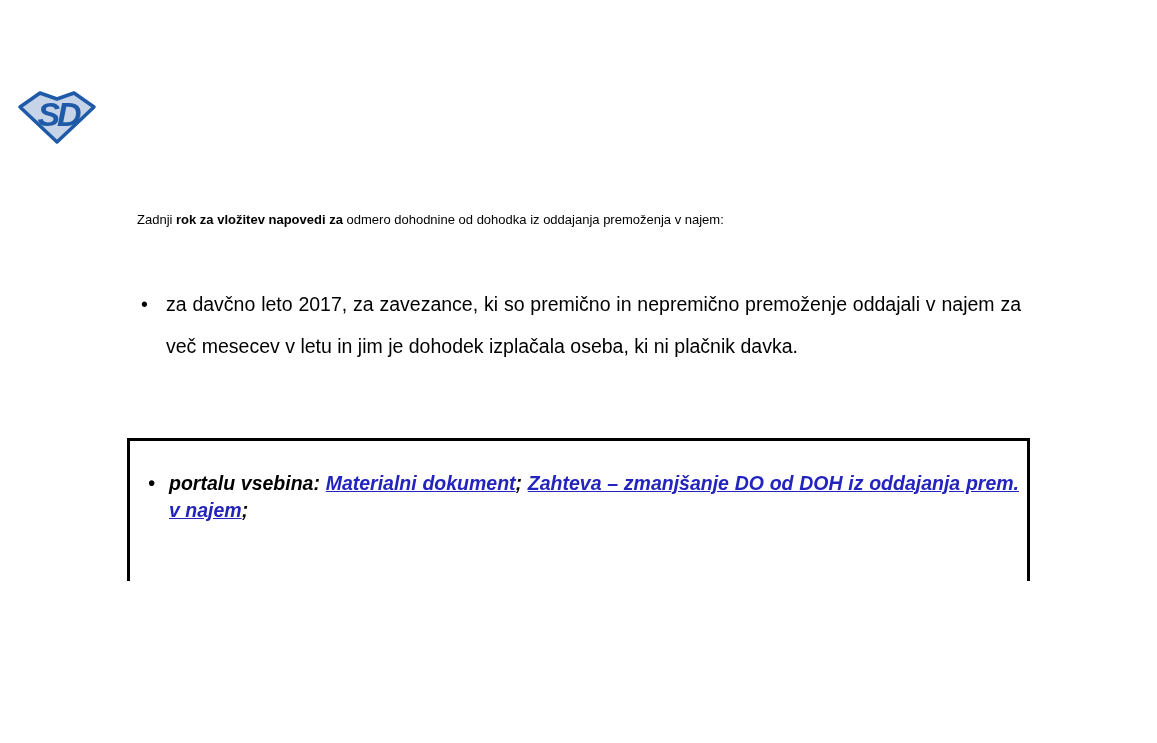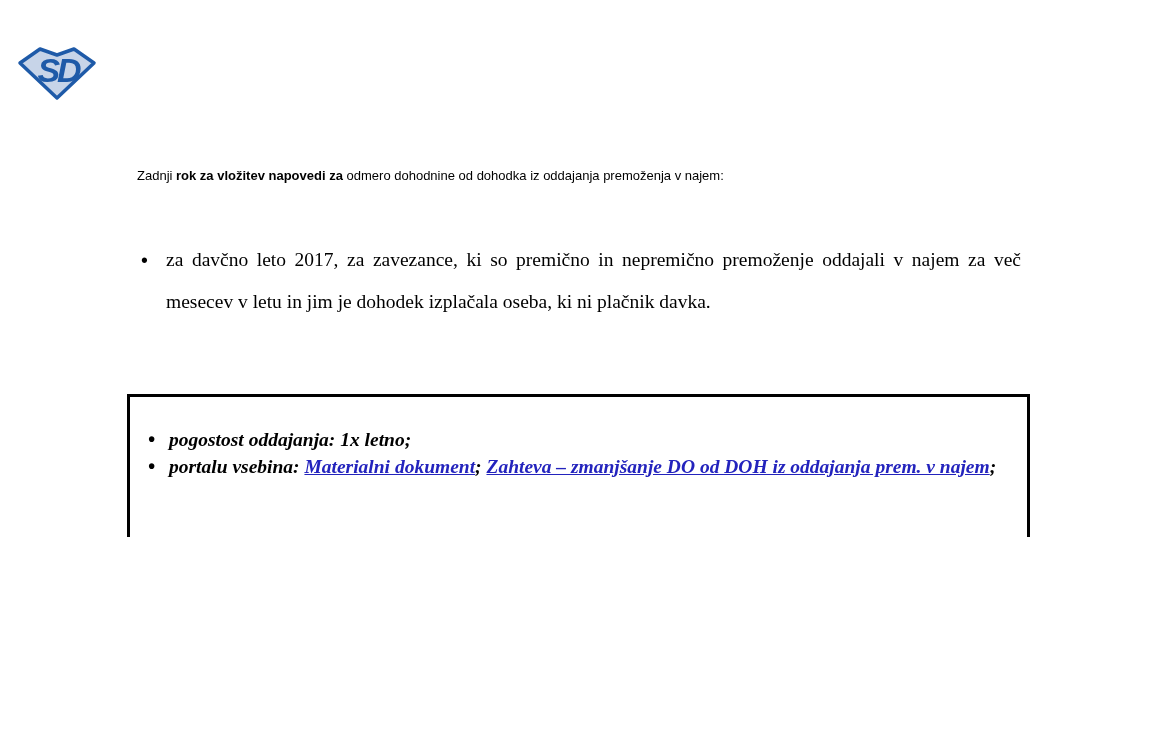--- a/index.html
+++ b/index.html
@@ -4,20 +4,21 @@
 <style>
   html, body { margin: 0; padding: 0; background: #ffffff; }
   .page {
     position: relative;
     width: 1157px;
     height: 537px;
     background: var(--page-bg, #ffffff);
     overflow: hidden;
     font-family: "Liberation Sans", "DejaVu Sans", sans-serif;
     color: var(--text-color, #000000);
+    margin-top: 44px;
   }
 
   
   .logo {
     position: absolute;
     left: 17px;
     top: 45px;
     width: 80px;
     height: 56px;
   }
@@ -41,21 +42,21 @@
     position: absolute;
     left: 137px;
     top: 239px;
     width: 884px;
     font-size: 19.5px;
     line-height: 42px;
   }
   .brow { display: flex; }
   .bmark { flex: 0 0 29px; box-sizing: border-box; padding-left: 4px; }
   .bmark::before { content: "\2022"; }
-  .btext { flex: 1 1 auto; text-align: justify; font-family: Liberation Serif, serif; }
+  .btext { flex: 1 1 auto; text-align: justify; }
 
   
   .box {
     position: absolute;
     left: 127px;
     top: 394px;
     width: 903px;
     height: 420px;
     box-sizing: border-box;
     border: 3px solid var(--box-border, #000000);
@@ -96,22 +97,18 @@
       <span class="bmark"></span>
       <span class="btext">za davčno leto 2017, za zavezance, ki so premično in nepremično premoženje oddajali v najem za več mesecev v letu in jim je dohodek izplačala oseba, ki ni plačnik davka.</span>
     </div>
   </div>
 
   <div class="box">
     <div id="box-bullets">
         <div class="spacer"></div>
         <div class="brow">
           <span class="bmark"></span>
-          <span class="btext"><span>pogostost oddajanja: 1x letno;</span></span>
-        </div>
-        <div class="brow">
-          <span class="bmark"></span>
           <span class="btext"><span>portalu vsebina: </span><a class="link">Materialni dokument</a><span>; </span><a class="link">Zahteva – zmanjšanje DO od DOH iz oddajanja prem. v najem</a><span>;</span></span>
         </div>
       </div>
   </div>
 
 </div>
 
 </body></html>

